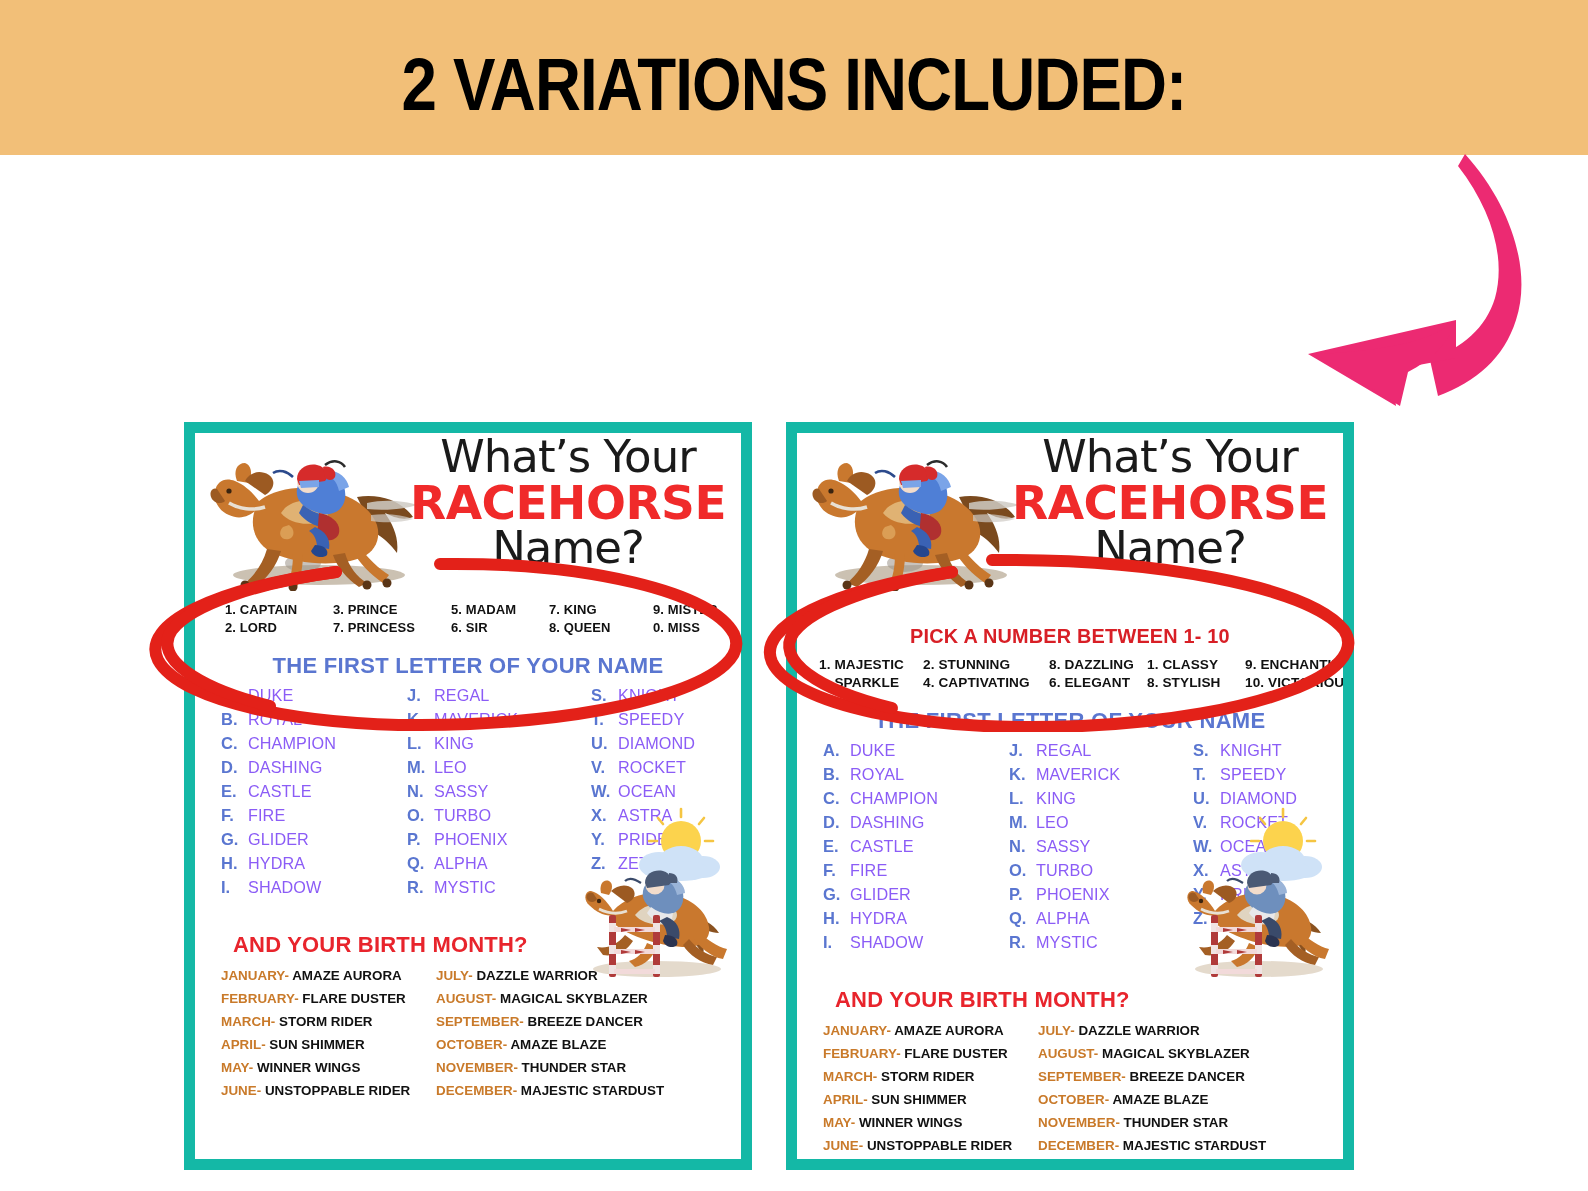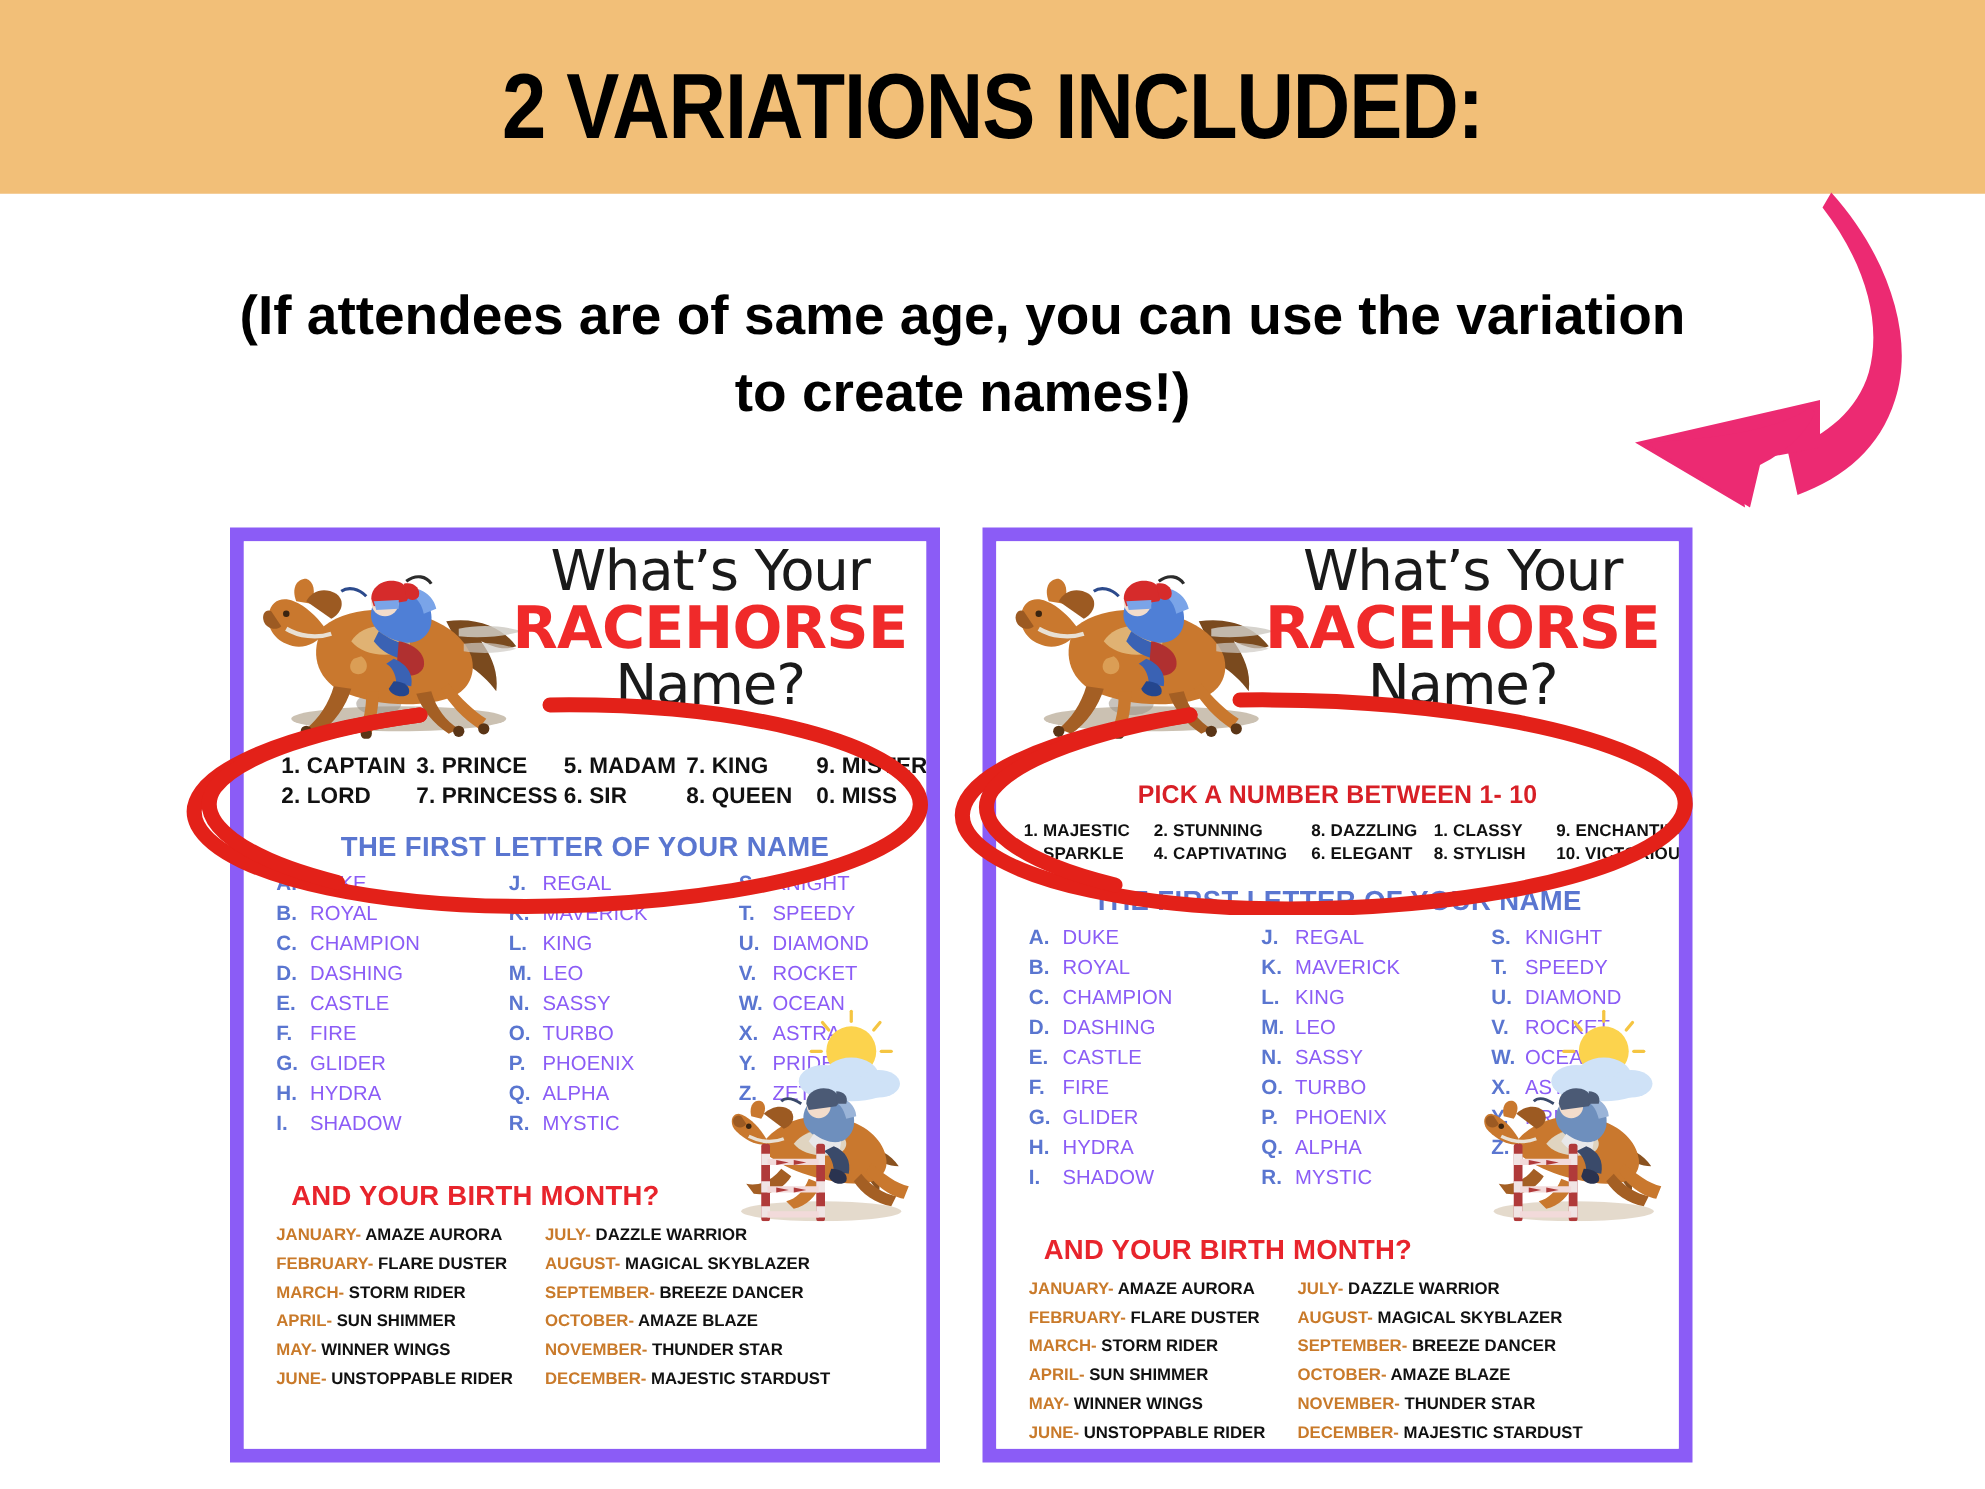--- a/index.html
+++ b/index.html
@@ -60,21 +60,21 @@
     left: 1280px; top: 148px;
     width: 300px; height: 260px;
   }
 
   
   .poster {
     position: absolute;
     top: 422px;
     width: 568px;
     height: 748px;
-    border: 11px solid #8b5cf6;
+    border: 11px solid #14b8a6;
     background: #fffefd;
     overflow: hidden;
   }
   #poster-left  { left: 184px; }
   #poster-right { left: 786px; }
 
   .poster-inner {
     position: relative;
     width: 100%;
     height: 100%;
@@ -132,21 +132,21 @@
     margin-top: 31px;
   }
   .sec-head-red.narrow { transform: scaleX(0.97); }
 
   .num-grid {
     display: grid;
     grid-template-columns: 108px 118px 98px 104px 118px;
     column-gap: 0px;
     row-gap: 3px;
     margin: 9px 0 0 30px;
-    font-size: 18px;
+    font-size: 13px;
     font-weight: 700;
     color: #111111;
     letter-spacing: 0.1px;
   }
   .poster-right-grid {
     grid-template-columns: 104px 126px 98px 98px 128px;
     margin-left: 22px;
     font-size: 13.6px;
   }
 
@@ -223,21 +223,20 @@
 </style>
 </head>
 <body>
 
 <div id="page">
 
   <div id="banner">
     <div id="banner-title">2 VARIATIONS INCLUDED:</div>
   </div>
 
-  <div id="caption">(If attendees are of same age, you can use the variation to create names!)</div>
 
   <svg id="pink-arrow" viewBox="0 0 300 260">
     <path d="M185 6 C 232 58, 252 124, 236 172 C 224 210, 196 234, 158 248
              L 150 212 C 182 200, 206 180, 215 150 C 226 110, 212 62, 178 18 Z" fill="#ec2a72"></path>
     <path d="M176 210 L 176 172 L 28 206 L 116 258 L 112 222 Z" fill="#ec2a72"></path>
     <path d="M168 178 C 150 190, 120 202, 36 206 L 120 258 L 128 224 C 152 212, 166 196, 172 182 Z" fill="#ec2a72"></path>
   </svg>
 
   <div class="poster" id="poster-left">
     <div class="poster-inner">

